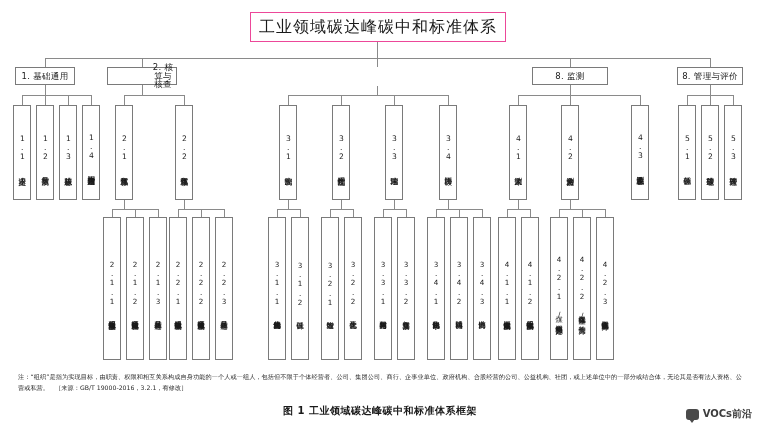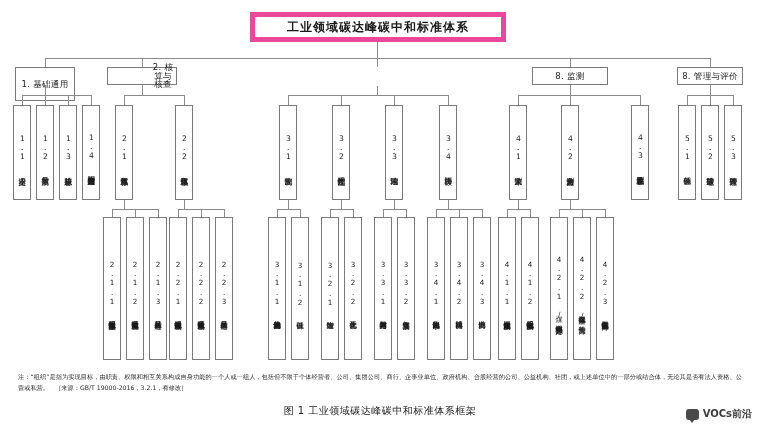--- a/index.html
+++ b/index.html
@@ -17,24 +17,23 @@
     box-sizing:border-box;
     border:1px solid #7a7a7a;
     background:#fff;
     display:flex;
     align-items:center;
     justify-content:center;
     text-align:center;
     line-height:1.05;
   }
   .title-node{
-    font-size:12px;
+    font-size:16px;
     letter-spacing:1px;
-    border:5px solid #ec4899;
-    font-weight:bold;
+    border:1px solid #ec4899;
   }
   .lvl2{
     font-size:8.5px;
     letter-spacing:.3px;
   }
   .vert{
     writing-mode:vertical-rl;
     text-orientation:upright;
     font-size:7.6px;
     letter-spacing:.2px;
@@ -52,21 +51,21 @@
     font-size:6.2px;
     line-height:1.75;
     color:#2b2b2b;
     text-align:justify;
   }
   .figcap{
     position:absolute;
     left:0;top:404px;width:760px;
     text-align:center;
     font-size:10px;
-    font-weight:normal;
+    font-weight:bold;
     letter-spacing:.5px;
   }
   .wm{
     position:absolute;right:8px;bottom:6px;
     display:flex;align-items:center;gap:4px;
     font-size:10px;color:#3d3d3d;font-weight:bold;
   }
   .wm-ic{
     width:13px;height:11px;border-radius:3px;
     background:#4a4a4a;position:relative;display:inline-block;
@@ -89,21 +88,21 @@
   <div class="ln v" style="left:377px;top:42px;height:16px;"></div>
 
   <div class="ln h" style="left:45px;top:58px;width:665px;"></div>
 
   <div class="ln v" style="left:45px;top:58px;height:9px;"></div>
   <div class="ln v" style="left:142px;top:58px;height:9px;"></div>
   <div class="ln v" style="left:377px;top:58px;height:9px;"></div>
   <div class="ln v" style="left:570px;top:58px;height:9px;"></div>
   <div class="ln v" style="left:710px;top:58px;height:9px;"></div>
 
-  <div class="node lvl2" style="left:15px;top:67px;width:60px;height:34px;">
+  <div class="node lvl2" style="left:15px;top:67px;width:60px;height:18px;">
     <span>1. 基础通用</span>
   </div>
   <div class="node lvl2" style="left:107px;top:67px;width:70px;height:18px;padding-left:42px;">
     <span>2. 核算与核查</span>
   </div>
   <div class="node lvl2" style="left:532px;top:67px;width:76px;height:18px;">
     <span>8. 监测</span>
   </div>
   <div class="node lvl2" style="left:677px;top:67px;width:66px;height:18px;">
     <span>8. 管理与评价</span>

